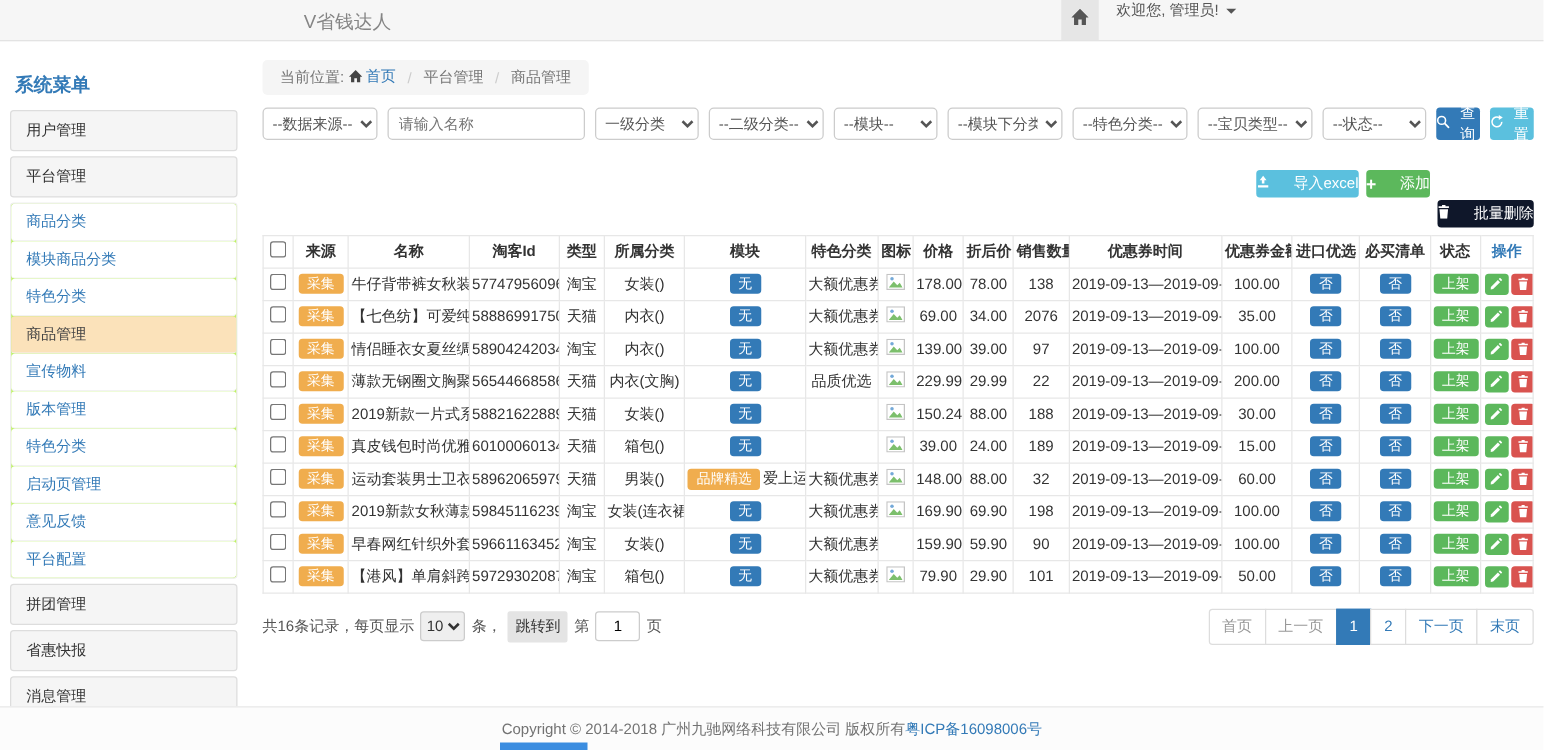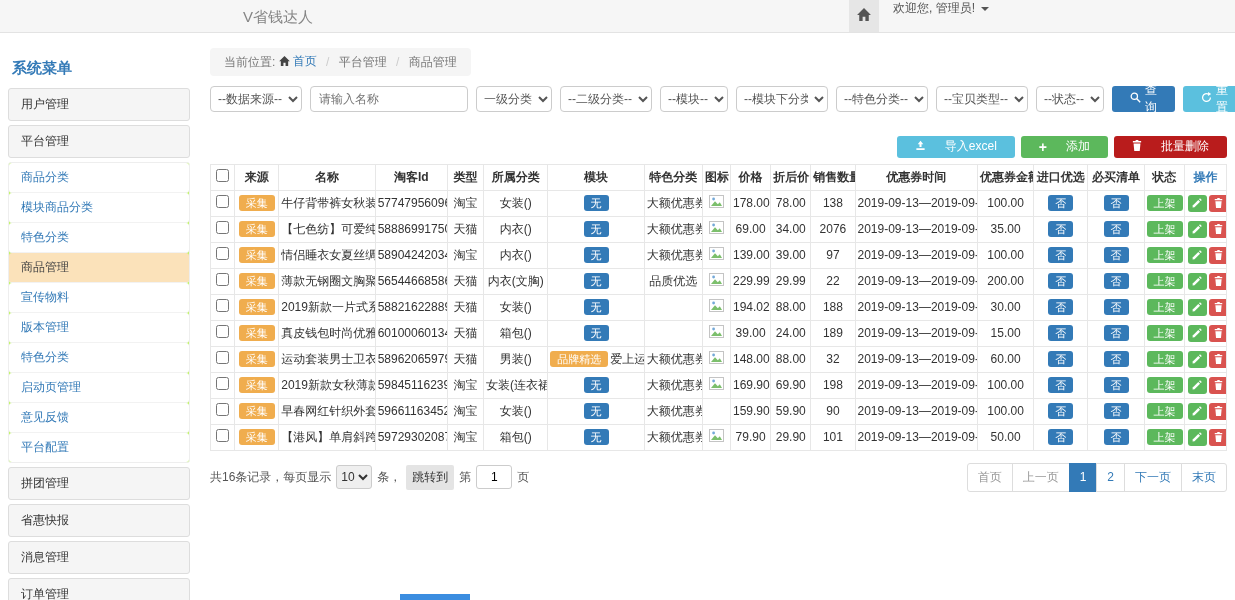--- a/index.html
+++ b/index.html
@@ -26,25 +26,25 @@
 
   
   .main { position:absolute; left:210px; top:46px; width:1017px; z-index:1; }
   .breadcrumb { display:inline-block; background:#f5f5f5; border-radius:4px; padding:5px 14px; font-size:12px; color:#777; margin-top:2px; }
   .bc-home { color:#337ab7; cursor:pointer; display:inline-flex; align-items:center; gap:3px; }
   .bc-sep { margin:0 6px; color:#ccc; }
 
   .filter-row { display:flex; align-items:center; gap:8px; margin-top:10px; }
   select.filter { height:26px; font-size:12px; color:#555; border:1px solid #ccc; border-radius:4px; background:#fff; padding:0 3px; width:92px; }
   .name-input { height:26px; width:158px; border:1px solid #ccc; border-radius:4px; font-size:12px; padding:0 8px; color:#0c4a6e; }
-  .btn { display:inline-flex; align-items:center; gap:4px; border:none; border-radius:3px; color:#fff; font-size:12px; padding:0 18px; height:26px; cursor:pointer; }
+  .btn { display:inline-flex; align-items:center; gap:4px; border:none; border-radius:3px; color:#fff; font-size:12px; padding:0 0; height:26px; cursor:pointer; }
   .btn-primary { background:#337ab7; }
   .btn-info { background:#5bc0de; }
   .btn-success { background:#5cb85c; }
-  .btn-danger-soft { background:#b91c1c; }
+  .btn-danger-soft { background:#0f172a;margin-top:24px; }
   .plus-glyph { font-size:14px; font-weight:bold; line-height:1; }
 
   .toolbar { display:flex; justify-content:flex-end; gap:6px; margin-top:24px; }
   .toolbar .btn { height:22px;gap:19px; }
 
   table.grid { width:100%; border-collapse:collapse; table-layout:fixed; margin-top:6px; font-size:12px; color:#333; background:#fff; }
   .grid th, .grid td { border:1px solid #e7e7e7; text-align:center; padding:3px 2px; height:26px; overflow:hidden; white-space:nowrap; vertical-align:middle; }
   .grid th { font-weight:bold; color:#333; }
   .grid th.op-head { color:#337ab7; }
   .badge { display:inline-block; color:#fff; font-size:11px; padding:2px 7px; border-radius:3px; line-height:1.1; }
@@ -360,21 +360,21 @@
             <td>588216228899</td>
             <td>天猫</td>
             <td>女装()</td>
             <td><span class="badge blue">无</span></td>
             <td></td>
             <td><span><svg width="15" height="13" viewBox="0 0 15 13">
                   <rect x="0.5" y="0.5" width="14" height="12" fill="#fff" stroke="#c4c4c4"></rect>
                   <circle cx="4.6" cy="4" r="1.4" fill="#74a9d8"></circle>
                   <path d="M2 11 L6 6.2 L8.8 9.2 L10.8 7.2 L13 11 Z" fill="#7cbf6c"></path>
                 </svg></span></td>
-            <td>194.02</td>
+            <td>150.24</td>
             <td>88.00</td>
             <td>188</td>
             <td>2019-09-13—2019-09-19</td>
             <td>30.00</td>
             <td><span class="badge blue">否</span></td>
             <td><span class="badge blue">否</span></td>
             <td><span class="badge green">上架</span></td>
             <td><button class="op-btn op-edit">
                 <span><svg width="10" height="10" viewBox="0 0 14 14">
                     <path d="M1 10.5 L8.8 2.7 L11.3 5.2 L3.5 13 L0.8 13.4 Z" fill="#fff"></path>
@@ -571,15 +571,19 @@
           <button class="pg-btn disabled">上一页</button>
           <button class="pg-btn active">1</button>
           <button class="pg-btn">2</button>
           <button class="pg-btn">下一页</button>
           <button class="pg-btn">末页</button>
         </div>
     </div>
 
   </main>
 
+  <footer class="footer">
+    <span>Copyright © 2014-2018 广州九驰网络科技有限公司 版权所有</span>
+      <a class="icp-link">粤ICP备16098006号</a>
+  </footer>
   <div class="bottom-artifact"></div>
 
 </div>
 
 </body></html>

